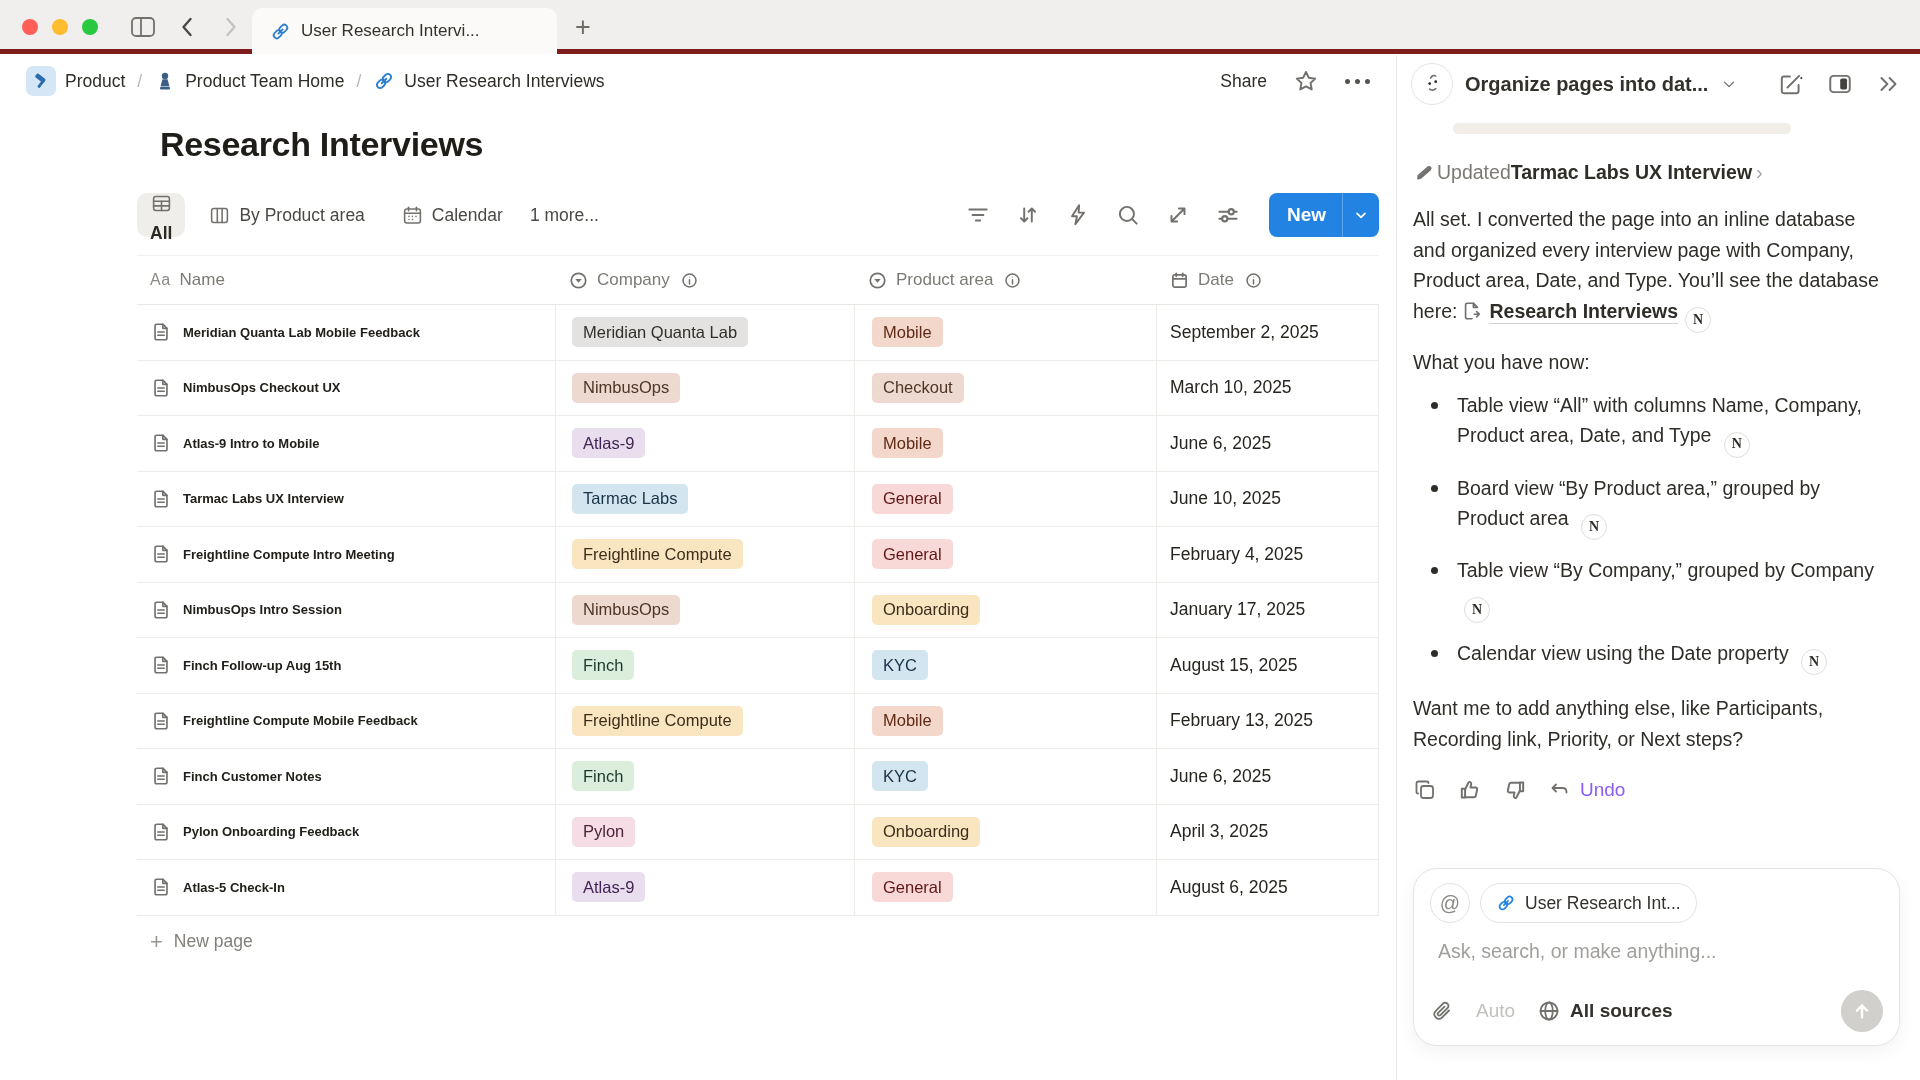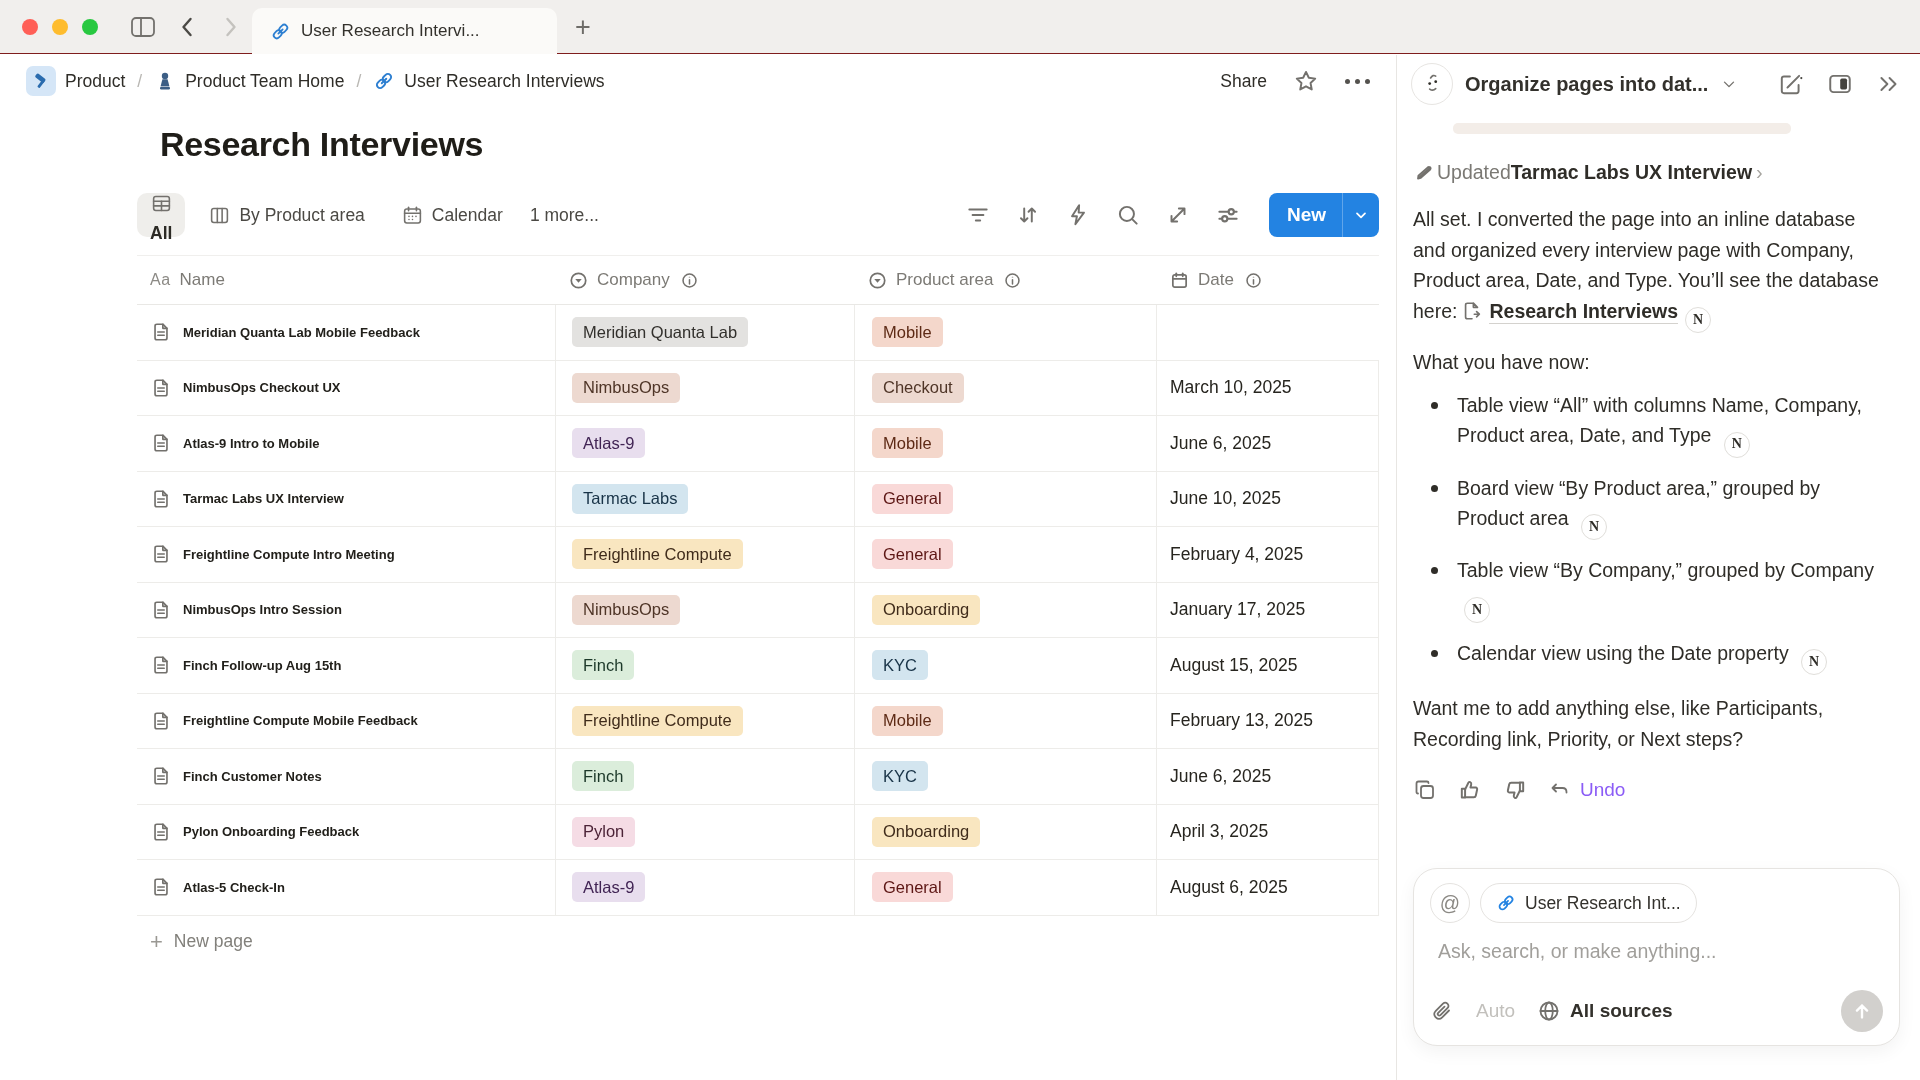--- a/index.html
+++ b/index.html
@@ -2,21 +2,21 @@
 <html><head>
 <meta charset="utf-8">
 <style>
   * { margin:0; padding:0; box-sizing:border-box; }
   html,body { width:1920px; height:1080px; }
   body { font-family:"Liberation Sans", sans-serif; background:#fff; color:#2F2D28; overflow:hidden; position:relative; }
   svg { display:block; }
   .ic { stroke:#73716D; fill:none; stroke-width:1.8; stroke-linecap:round; stroke-linejoin:round; }
 
   
-  .chrome { position:absolute; top:0; left:0; right:0; height:54px; background:#F1EFED; border-bottom:1px solid #7f1d1d; }
+  .chrome { position:absolute; top:0; left:0; right:0; height:54px; background:#F1EFED; border-bottom:5px solid #7f1d1d; }
   .tlights { position:absolute; top:19px; left:22px; display:flex; gap:14px; }
   .tlight { width:16px; height:16px; border-radius:50%; }
   .chrome-ic { position:absolute; top:15px; }
   .tab { position:absolute; left:252px; top:8px; width:305px; height:46px; background:#FBFAF8; border-radius:10px 10px 0 0; display:flex; align-items:center; gap:10px; padding:0 18px; }
   .tab-title { font-size:17px; color:#33312C; white-space:nowrap; overflow:hidden; }
   .newtab { position:absolute; left:575px; top:13px; color:#6E6C68; font-size:27px; font-weight:300; line-height:28px; }
 
   
   .main { position:absolute; top:55px; left:0; width:1396px; bottom:0; background:#fff; }
   .topbar { position:absolute; top:0; left:0; right:0; height:52px; display:flex; align-items:center; justify-content:space-between; padding:0 26px; }
@@ -349,20 +349,23 @@
               </svg>
       </span>
       <span class="rname">Meridian Quanta Lab Mobile Feedback</span>
     </div>
     <div class="cell c-comp">
       <span class="pill" style="background: rgb(227, 226, 224); color: rgb(50, 48, 44);">Meridian Quanta Lab</span>
     </div>
     <div class="cell c-area">
       <span class="pill" style="background: rgb(244, 215, 203); color: rgb(93, 42, 21);">Mobile</span>
     </div>
+    <div class="cell c-date">
+      <span>September 2, 2025</span>
+    </div>
   </div>
 
   <div class="trow">
     <div class="cell c-name">
       <span>
         <svg width="22" height="22" viewBox="0 0 24 24">
                 <path class="ic" stroke="#9B9994" stroke-width="1.7" d="M14 3.5 H7.5 Q5.5 3.5 5.5 5.5 V18.5 Q5.5 20.5 7.5 20.5 H16.5 Q18.5 20.5 18.5 18.5 V8 Z"></path>
                 <path class="ic" stroke="#9B9994" stroke-width="1.7" d="M14 3.5 V8 H18.5 M8.5 12 H15.5 M8.5 15.5 H15.5"></path>
               </svg>
       </span>

